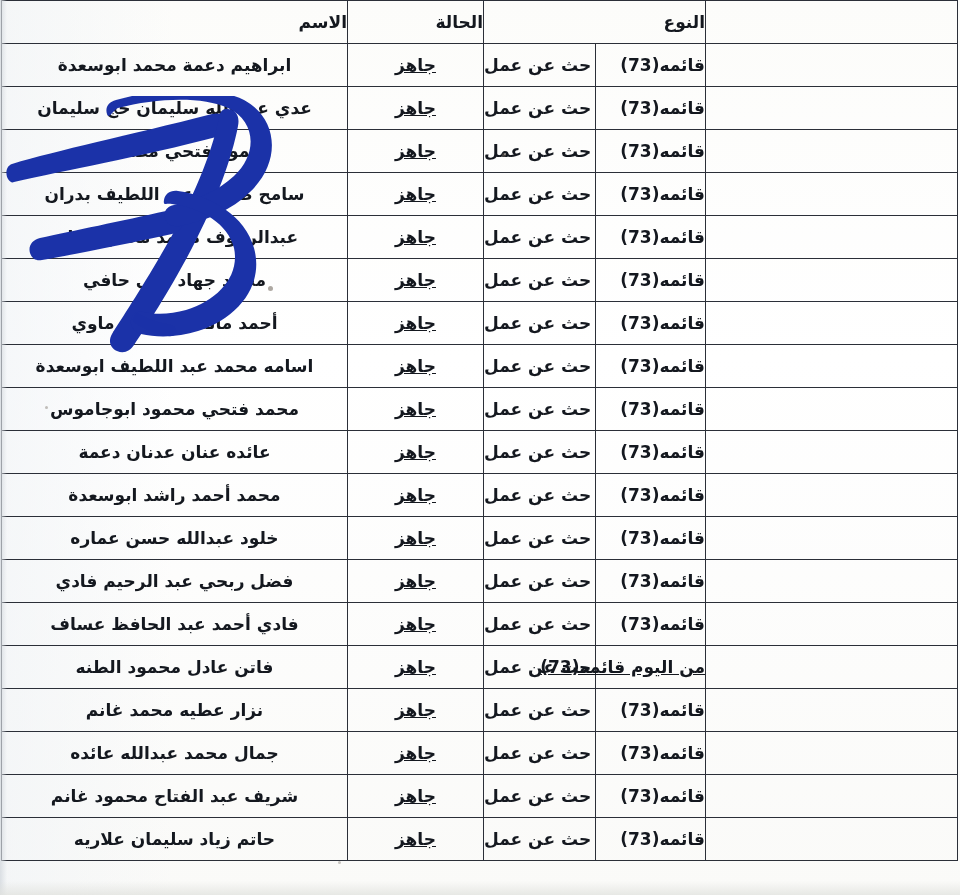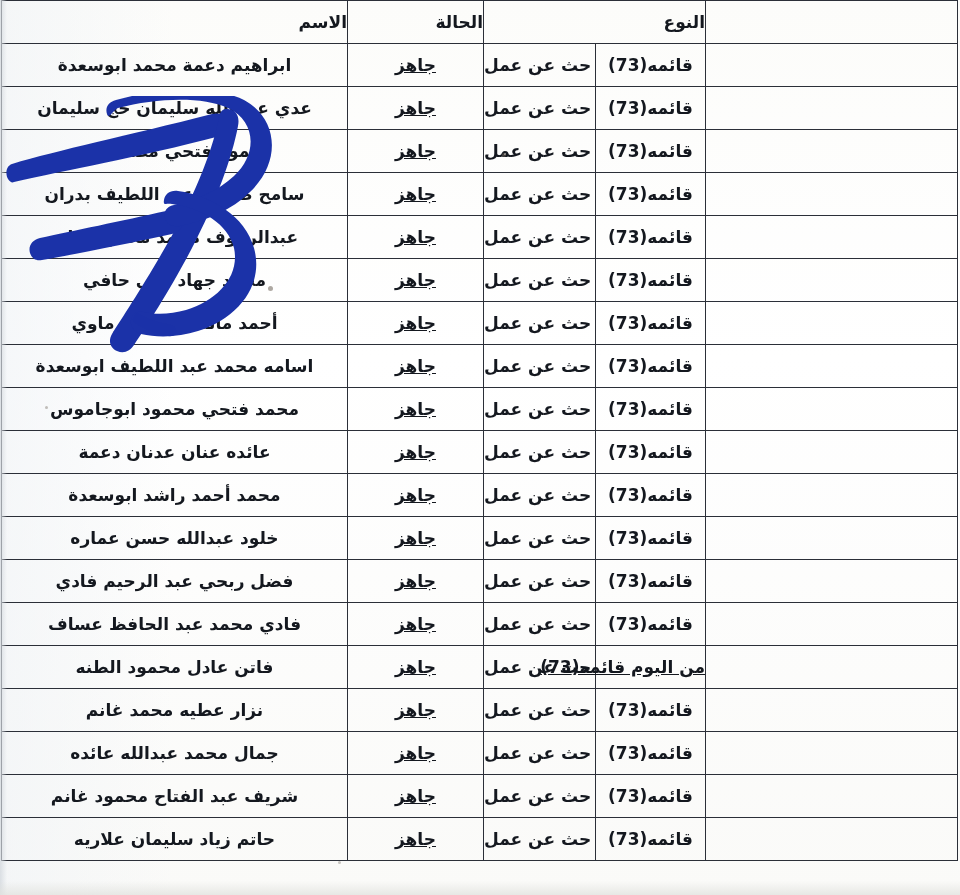--- a/index.html
+++ b/index.html
@@ -68,21 +68,21 @@
     padding: 0 6px;
     white-space: nowrap;
     overflow: hidden;
   }
   .cell-state {
     text-align: center;
     font-size: 17px;
     text-decoration: underline;
   }
   .cell-type-a {
-    text-align: center;
+    text-align: right;
     font-size: 16px;
     white-space: nowrap;
     overflow: hidden;
   }
   .cell-type-b {
     text-align: left;
     font-size: 16px;
     white-space: nowrap;
     overflow: hidden;
   }
@@ -245,21 +245,21 @@
           <td class="cell-type-a">قائمه(73)</td>
           <td class="cell-type-b">حث عن عمل</td>
           <td class="cell-state">جاهز</td>
           <td class="cell-name">فضل ربحي عبد الرحيم فادي</td>
         </tr>
         <tr>
           <td class="cell-blank"></td>
           <td class="cell-type-a">قائمه(73)</td>
           <td class="cell-type-b">حث عن عمل</td>
           <td class="cell-state">جاهز</td>
-          <td class="cell-name">فادي محمد عبد الحافظ عساف</td>
+          <td class="cell-name">فادي أحمد عبد الحافظ عساف</td>
         </tr>
         <tr>
           <td class="cell-blank"></td>
           <td class="cell-type-wide">من اليوم قائمه(73)</td>
           <td class="cell-type-b">حث عن عمل</td>
           <td class="cell-state">جاهز</td>
           <td class="cell-name">فاتن عادل محمود الطنه</td>
         </tr>
         <tr>
           <td class="cell-blank"></td>

